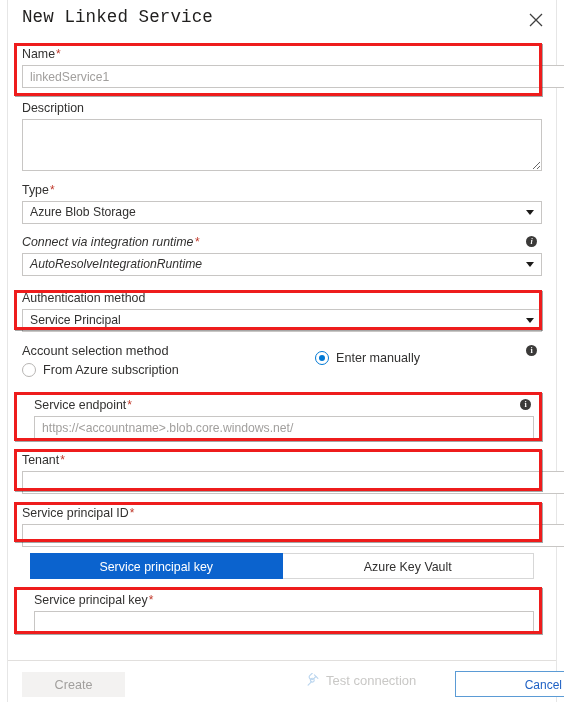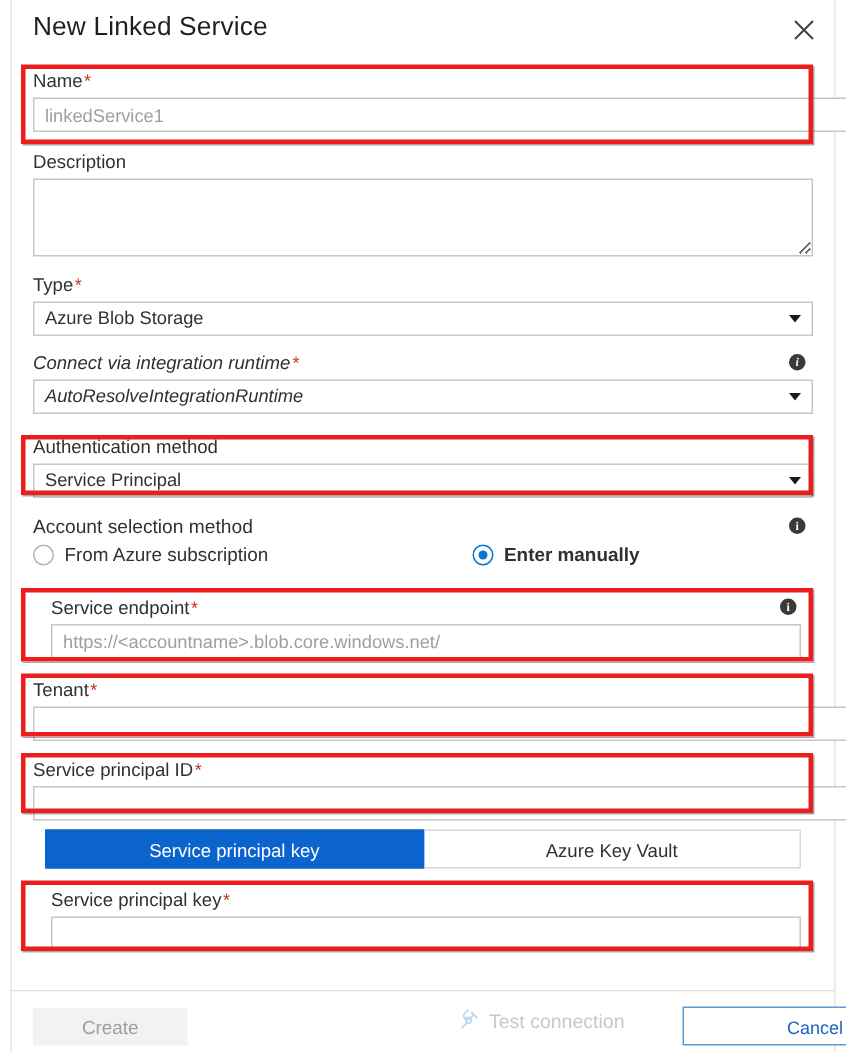--- a/index.html
+++ b/index.html
@@ -27,21 +27,21 @@
   }
   .edge-right {
     position: absolute;
     left: 556px; top: 0; width: 1px; height: 702px;
     background: #e6e6e6;
   }
 
   
   .header {
     position: absolute;
-    left: 8px; top: 0; width: 548px; height: 40px;
+    left: 8px; top: 0; width: 548px; height: 40px; font-family: Liberation Mono, monospace;
   }
   .title {
     position: absolute;
     left: 14px; top: 7px;
     font-size: 17.5px;
     color: #201f1e;
     letter-spacing: .1px;
     white-space: nowrap;
   }
   .close-btn {
@@ -299,21 +299,21 @@
       </div>
     </div>
 
     <div class="field" style="top:303px;">
       <div class="flabel" style="font-size:12.8px;">Account selection method</div>
       <div class="info" style="left:504px; top:2px;">i</div>
     </div>
     <div class="radio-row" style="top:323px;">
       <span class="radio"></span><span>From Azure subscription</span>
     </div>
-    <div class="radio-row" style="left:307px; top:323px;font-weight:bold;">
+    <div class="radio-row" style="left:307px; top:311px;">
       <span class="radio on"></span><span>Enter manually</span>
     </div>
 
     <div class="field" style="left:26px; top:357px; width:500px;">
       <div class="flabel">
         <span>Service endpoint</span><span class="req">*</span>
       </div>
       <div class="info" style="left:486px; top:2px;">i</div>
       <input class="tbox" style="width: 500px;" type="text" placeholder="https://&lt;accountname&gt;.blob.core.windows.net/">
     </div>

